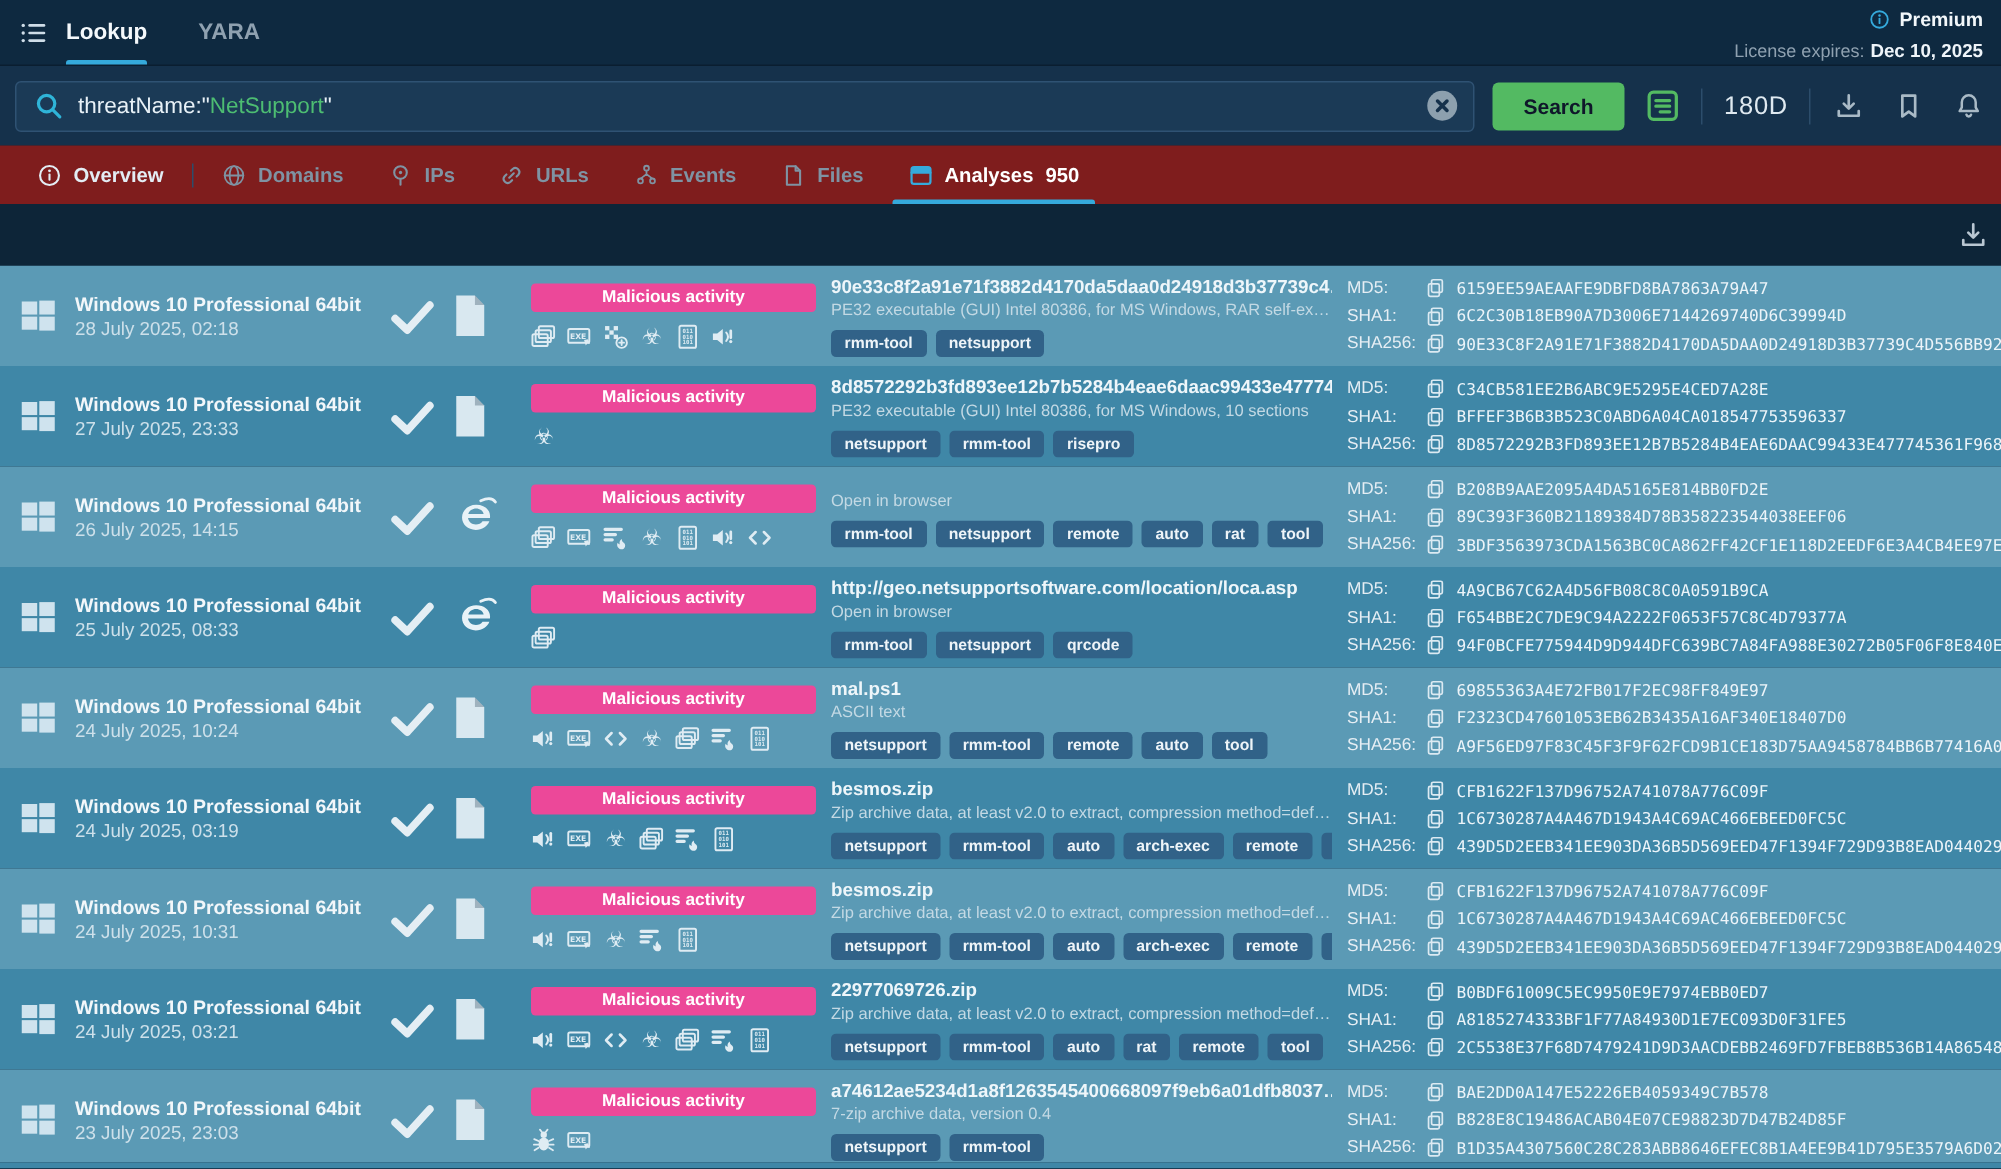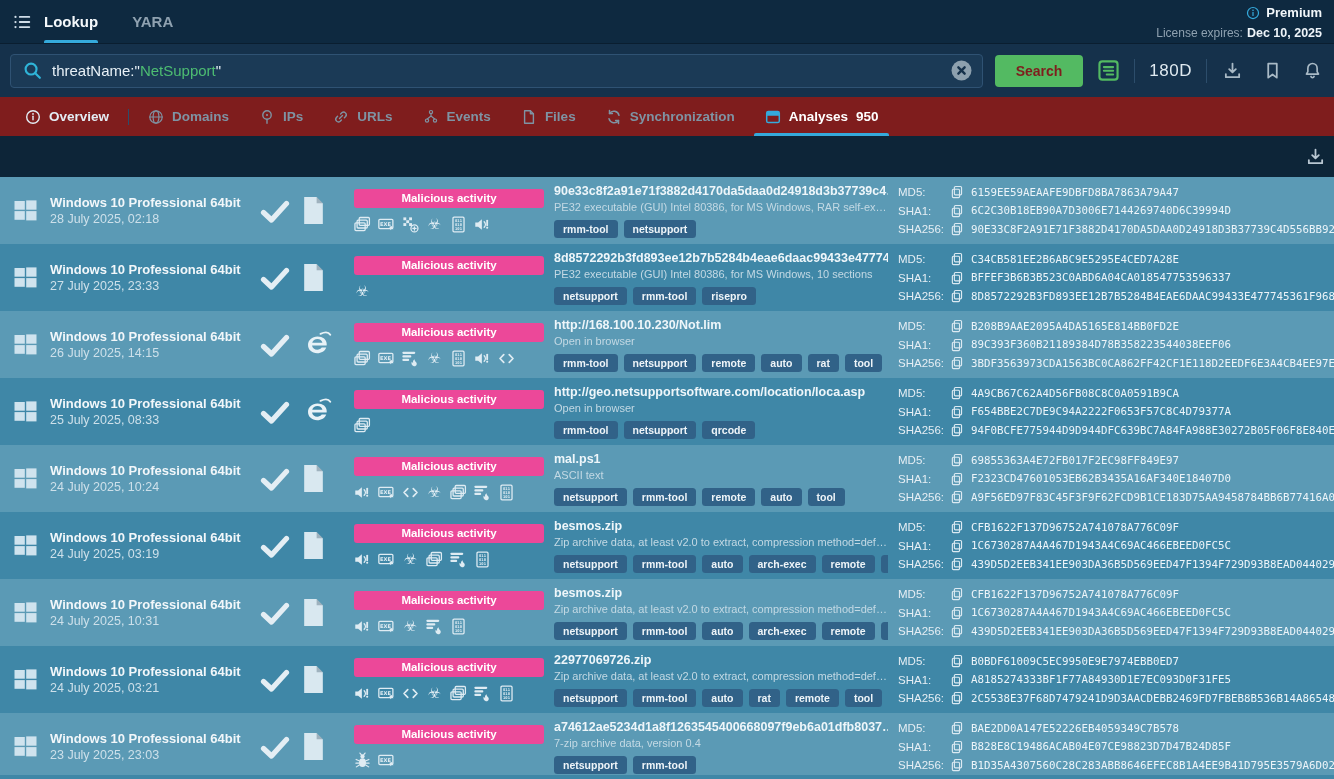--- a/index.html
+++ b/index.html
@@ -24,21 +24,21 @@
   .license b { color:#eef4f9; font-weight:bold; margin-left:4px; font-size:12.5px; }
 
   
   .search-section { height:53px; background:#15314b; display:flex; align-items:center; padding:0 12px 0 10px; flex:0 0 auto; }
   .search-box { flex:1; height:34px; background:#1b3a56; border:1px solid #2f5273; border-radius:4px;
     display:flex; align-items:center; padding:0 10px 0 12px; margin-right:12px; }
   .search-box .mag { width:19px; height:19px; color:#2fb4d8; margin-right:10px; flex:0 0 auto; }
   .query { font-size:15px; color:#e8f1f7; white-space:nowrap; overflow:hidden; flex:1; }
   .query .val { color:#4dbd72; }
   .clear-btn { width:21px; height:21px; color:#8da0ae; cursor:pointer; flex:0 0 auto; }
-  .search-btn { height:32px; background:#53ba62; color:#7f1d1d; border:none; border-radius:4px;
+  .search-btn { height:32px; background:#53ba62; color:#0f172a; border:none; border-radius:4px;
     font-family:inherit; font-size:14px; font-weight:bold; padding:0 21px; cursor:pointer; flex:0 0 auto; }
   .qlist-btn { width:23px; height:23px; color:#53ba62; margin-left:14px; cursor:pointer; flex:0 0 auto; }
   .vdiv { width:1px; height:24px; background:#2c4d6b; margin:0 14px; flex:0 0 auto; }
   .period { font-size:17px; color:#dfe9f0; cursor:pointer; flex:0 0 auto; letter-spacing:.5px; }
   .sb-icons { display:flex; align-items:center; gap:21px; margin-left:2px; }
   .sb-icons .ic { width:19px; height:19px; color:#a9bac6; cursor:pointer; }
 
   
   .nav-tabs { height:39px; background:#7f1d1d; display:flex; align-items:stretch; padding:0 10px; gap:0; flex:0 0 auto; }
   .ntab { display:flex; align-items:center; gap:8px; color:#7f93a3; font-size:13.5px; font-weight:bold;
@@ -204,29 +204,20 @@
           </svg></span>
         <span>Events</span>
       </div>
       <div class="ntab">
         <span class="ic"><svg viewBox="0 0 16 16" width="100%" height="100%" fill="none" stroke="currentColor" stroke-width="1.4" stroke-linecap="round" stroke-linejoin="round">
             <path d="M3.6 1.8h5.8l3 3v9.4H3.6z"></path>
             <path d="M9.4 1.8v3h3"></path>
           </svg></span>
         <span>Files</span>
       </div>
-      <div class="ntab">
-        <span class="ic"><svg viewBox="0 0 16 16" width="100%" height="100%" fill="none" stroke="currentColor" stroke-width="1.5" stroke-linecap="round" stroke-linejoin="round">
-            <path d="M13 6.3A5.3 5.3 0 0 0 3.5 4.5"></path>
-            <path d="M3.5 1.6v2.9h2.9"></path>
-            <path d="M3 9.7a5.3 5.3 0 0 0 9.5 1.8"></path>
-            <path d="M12.5 14.4v-2.9H9.6"></path>
-          </svg></span>
-        <span>Synchronization</span>
-      </div>
       <div class="ntab active">
         <span class="ic"><svg viewBox="0 0 16 16" width="100%" height="100%" fill="none" stroke="currentColor" stroke-width="1.5" stroke-linecap="round" stroke-linejoin="round">
             <rect x="1.7" y="2.4" width="12.6" height="11.2" rx="1.6"></rect>
             <path d="M1.7 6.1h12.6"></path>
             <rect x="1.7" y="2.4" width="12.6" height="3.7" rx="1.6" fill="currentColor" stroke="none"></rect>
           </svg></span>
         <span>Analyses</span>
         <span>950</span>
       </div>
     </div>
@@ -478,21 +469,20 @@
               </svg>
             </span>
             <span class="evicon">
               <svg viewBox="0 0 16 16" width="100%" height="100%" fill="none" stroke="currentColor" stroke-width="1.6" stroke-linecap="round" stroke-linejoin="round">
                 <path d="M5.4 4.4L1.9 8l3.5 3.6M10.6 4.4L14.1 8l-3.5 3.6"></path>
               </svg>
             </span>
           </div>
     </div>
     <div class="name-col">
-      <div class="fname">http://168.100.10.230/Not.lim</div>
       <div class="fdesc">Open in browser</div>
       <div class="tags">
             <span class="tag">rmm-tool</span>
             <span class="tag">netsupport</span>
             <span class="tag">remote</span>
             <span class="tag">auto</span>
             <span class="tag">rat</span>
             <span class="tag">tool</span>
           </div>
     </div>

